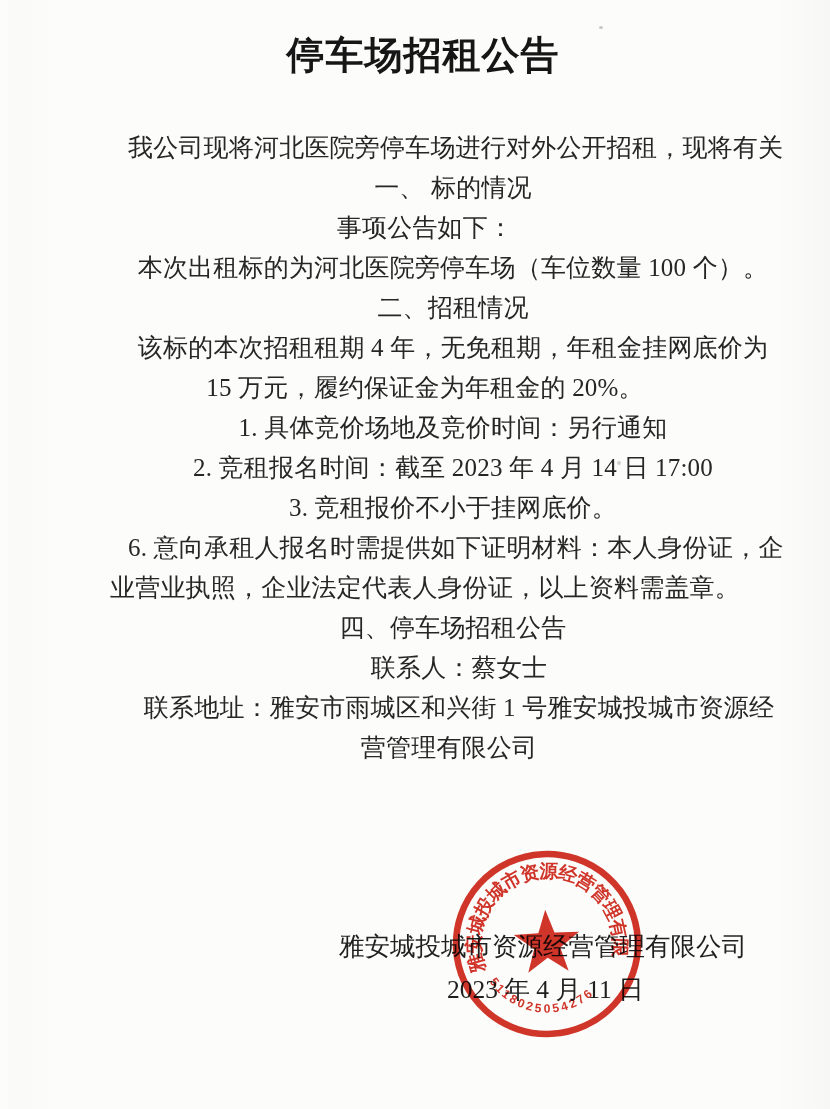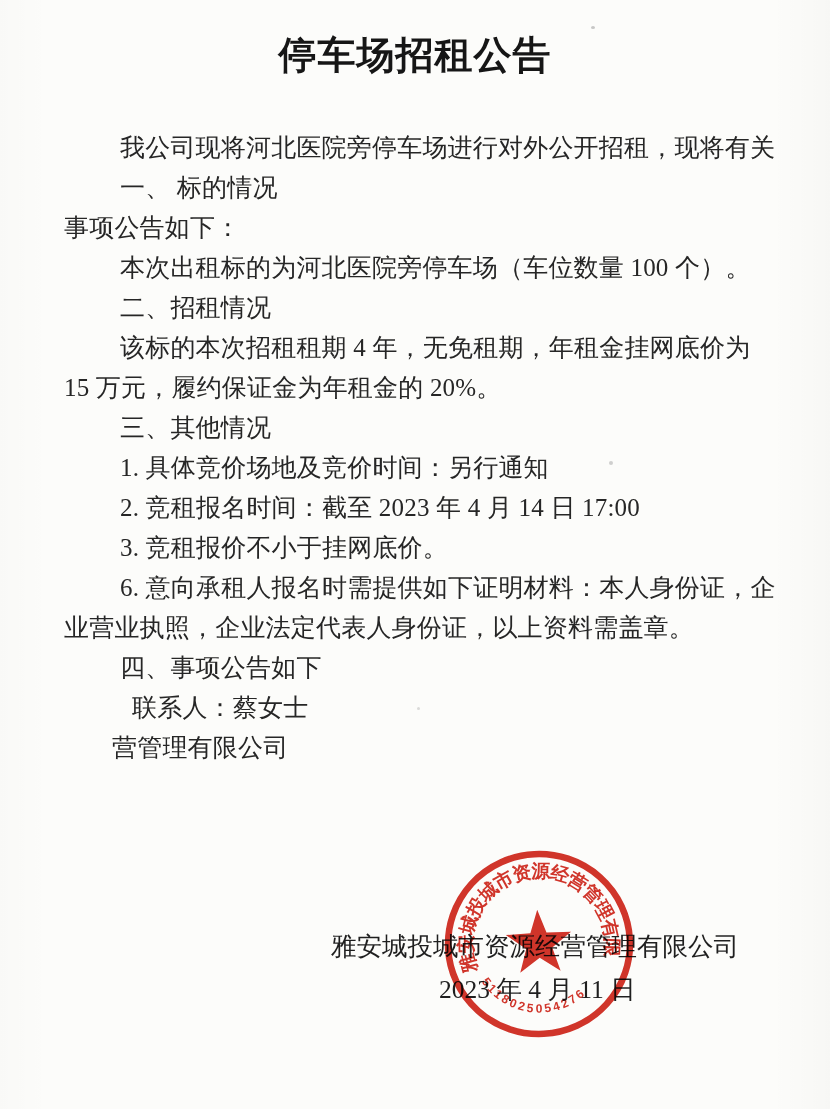--- a/index.html
+++ b/index.html
@@ -14,37 +14,39 @@
     position:relative;
     overflow:hidden;
     font-family:"Liberation Serif","DejaVu Serif",serif;
     color:var(--ink);
   }
   .page{
     position:absolute;inset:0;
     background:
       linear-gradient(90deg, rgba(0,0,0,0.012) 0%, rgba(0,0,0,0) 6%, rgba(0,0,0,0) 93%, rgba(0,0,0,0.02) 100%),
       var(--paper);
+    margin-left: 8px;
   }
   .doc-title{
     position:absolute;
     top:30px;left:0;width:830px;
     text-align:center;
     font-size:38px;
     font-weight:700;
     letter-spacing:1px;
     color:#161616;
   }
   .doc-body{
     position:absolute;
     top:128px;left:64px;width:706px;
     font-size:25px;
     line-height:40px;
     letter-spacing:0.2px;
     color:var(--ink);
+    text-align:center;
   }
   .bline{white-space:nowrap;}
   .ind0{padding-left:0;}
   .ind2{padding-left:56px;}
   .indc{padding-left:68px;}
   .indw{padding-left:48px;}
   .sig-company{
     position:absolute;
     top:927px;left:331px;
     font-size:25.5px;line-height:40px;
@@ -87,28 +89,28 @@
   <div class="doc-title">停车场招租公告</div>
 
   <div class="doc-body">
     <div class="bline ind2">我公司现将河北医院旁停车场进行对外公开招租，现将有关</div>
     <div class="bline ind2">一、 标的情况</div>
     <div class="bline ind0">事项公告如下：</div>
     <div class="bline ind2">本次出租标的为河北医院旁停车场（车位数量 100 个）。</div>
     <div class="bline ind2">二、招租情况</div>
     <div class="bline ind2">该标的本次招租租期 4 年，无免租期，年租金挂网底价为</div>
     <div class="bline ind0">15 万元，履约保证金为年租金的 20%。</div>
-    <div class="bline ind2">三、其他情况</div>
     <div class="bline ind2">1. 具体竞价场地及竞价时间：另行通知</div>
     <div class="bline ind2">2. 竞租报名时间：截至 2023 年 4 月 14 日 17:00</div>
     <div class="bline ind2">3. 竞租报价不小于挂网底价。</div>
     <div class="bline ind2">6. 意向承租人报名时需提供如下证明材料：本人身份证，企</div>
     <div class="bline ind0">业营业执照，企业法定代表人身份证，以上资料需盖章。</div>
-    <div class="bline ind2">四、事项公告如下</div>
+    <div class="bline ind2">四、停车场招租公告</div>
     <div class="bline indc">联系人：蔡女士</div>
+    <div class="bline indc">联系地址：雅安市雨城区和兴街 1 号雅安城投城市资源经</div>
     <div class="bline indw">营管理有限公司</div>
   </div>
 
   <div class="sig-company">雅安城投城市资源经营管理有限公司</div>
   <div class="sig-date">2023 年 4 月 11 日</div>
 
   <div class="seal">
     <svg viewBox="0 0 190 190" xmlns="http://www.w3.org/2000/svg">
       <ellipse cx="95" cy="95" rx="90" ry="89" fill="none" stroke="currentColor" stroke-width="6.5"></ellipse>
       <polygon points="95,61 103,84 127.3,84.5 107.9,99.2 115,122.5 95,108.6 75,122.5 82.1,99.2 62.7,84.5 87,84" fill="currentColor"></polygon>

